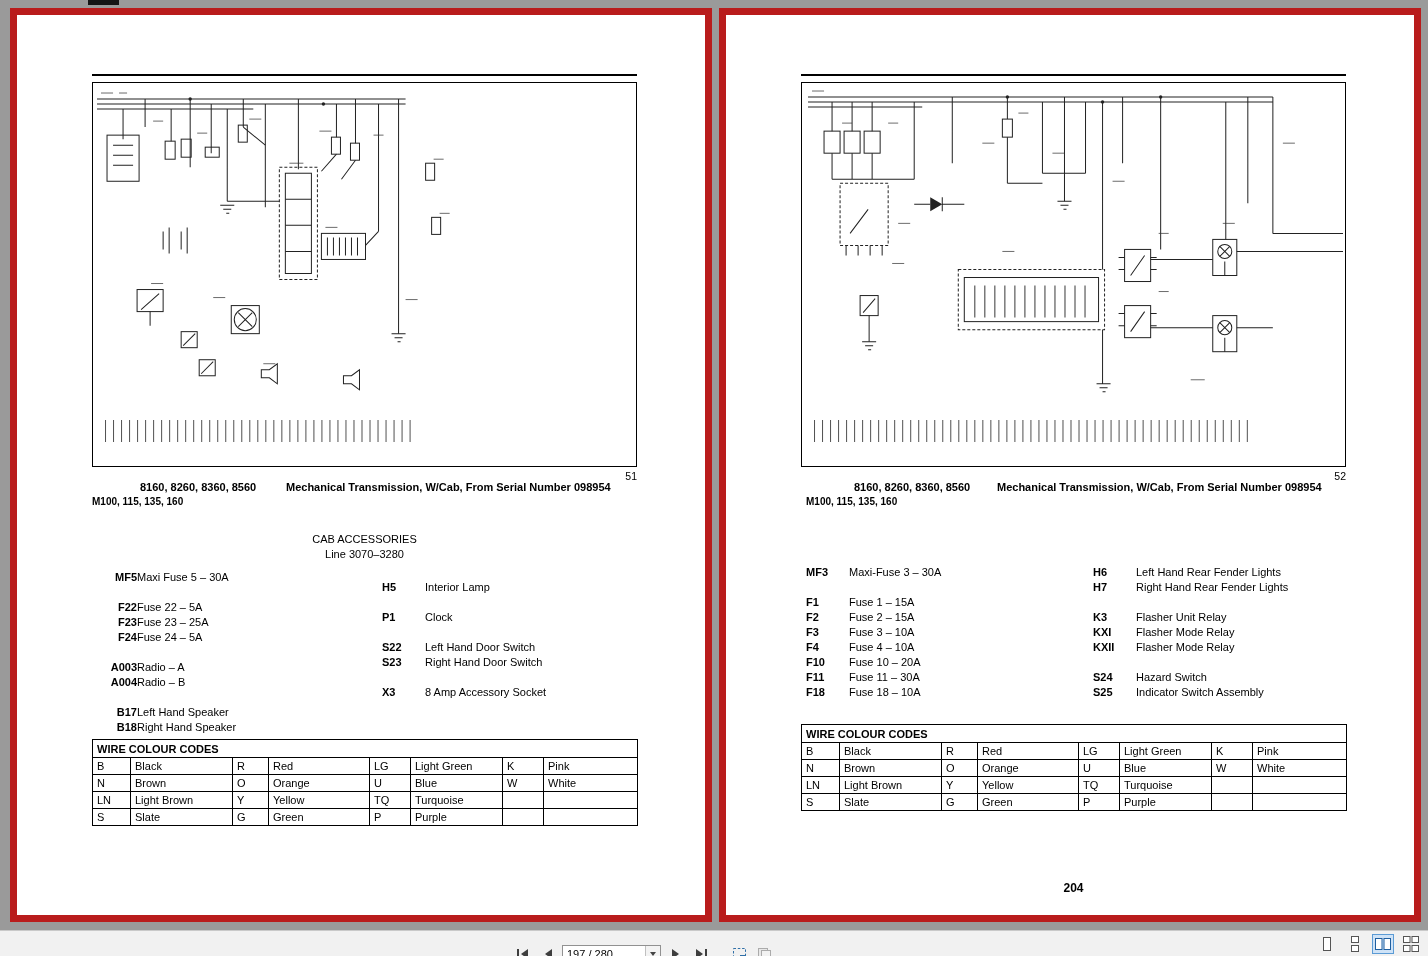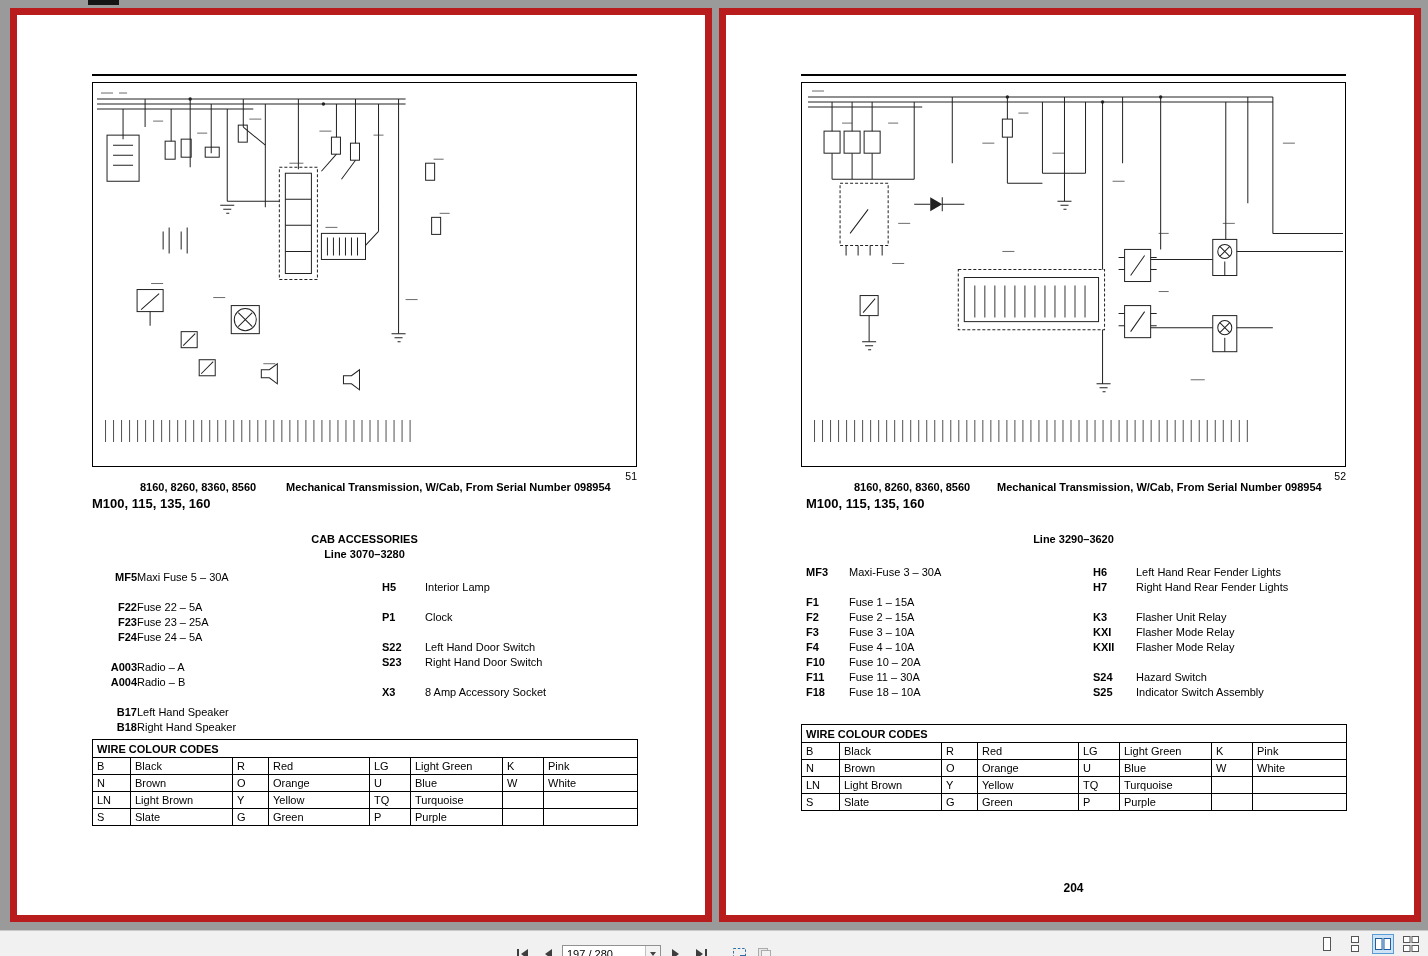--- a/index.html
+++ b/index.html
@@ -19,25 +19,25 @@
   }
   #page-left  { left:10px; }
   #page-right { left:719px; }
 
   .rule  { position:absolute; left:75px; top:59px; width:545px; height:2px; background:#000; }
   .frame { position:absolute; left:75px; top:67px; width:545px; height:385px; border:1.5px solid #000; background:#fff; }
   .frame svg { position:absolute; left:0; top:0; width:100%; height:100%; }
 
   .sheetno { position:absolute; left:75px; top:455px; width:545px; text-align:right; font-size:10.5px; }
   .m1 { position:absolute; top:466px; font-weight:bold; font-size:11px; white-space:nowrap;margin-left:48px; }
-  .m2 { position:absolute; top:481px; font-weight:bold; font-size:13px; white-space:nowrap; }
+  .m2 { position:absolute; top:481px; font-weight:bold; font-size:10px; white-space:nowrap; }
   .doctitle { position:absolute; top:466px; font-weight:bold; font-size:11px; white-space:nowrap; }
 
   .section-head { position:absolute; left:75px; top:517px; width:545px; text-align:center;
-                  font-weight:bold; font-size:11px; line-height:15px; }
+                  font-weight:normal; font-size:11px; line-height:15px; }
 
   .comp-col { position:absolute; font-size:11px; }
   .comp-row { height:15px; line-height:15px; display:flex; white-space:nowrap; }
   .comp-row .code { flex:0 0 43px; width:43px; font-weight:bold; }
   .spacer { height:15px; }
 
   .wire-table { position:absolute; left:75px; width:545px; border-collapse:collapse;
                 table-layout:fixed; font-size:11px; background:#fff; }
   .wire-table th { border:1px solid #000; text-align:left; font-weight:bold; padding:1px 4px; height:18px; font-size:11px; }
   .wire-table td { border:1px solid #000; padding:1px 4px; height:17px; overflow:hidden; white-space:nowrap; }
@@ -303,21 +303,20 @@
       <path d="M12 347H452" stroke="#333" stroke-width="22" stroke-dasharray="1 7" fill="none" opacity="0.85"></path>
     </svg>
   </div>
 
   <div class="sheetno">52</div>
   <div class="m1" style="left:80px">8160, 8260, 8360, 8560</div>
   <div class="m2" style="left:80px">M100, 115, 135, 160</div>
   <div class="doctitle" style="left:271px">Mechanical Transmission, W/Cab, From Serial Number 098954</div>
 
   <div class="section-head">
-    <div>Line 3290–3620</div>
   </div>
 
   <div class="comp-col" style="left:80px; top:550px;">
     <div class="comp-row">
         <span class="code">MF3</span>
         <span class="desc">Maxi-Fuse 3 – 30A</span>
       </div>
     <div class="spacer"></div>
     <div class="comp-row">
         <span class="code">F1</span>

